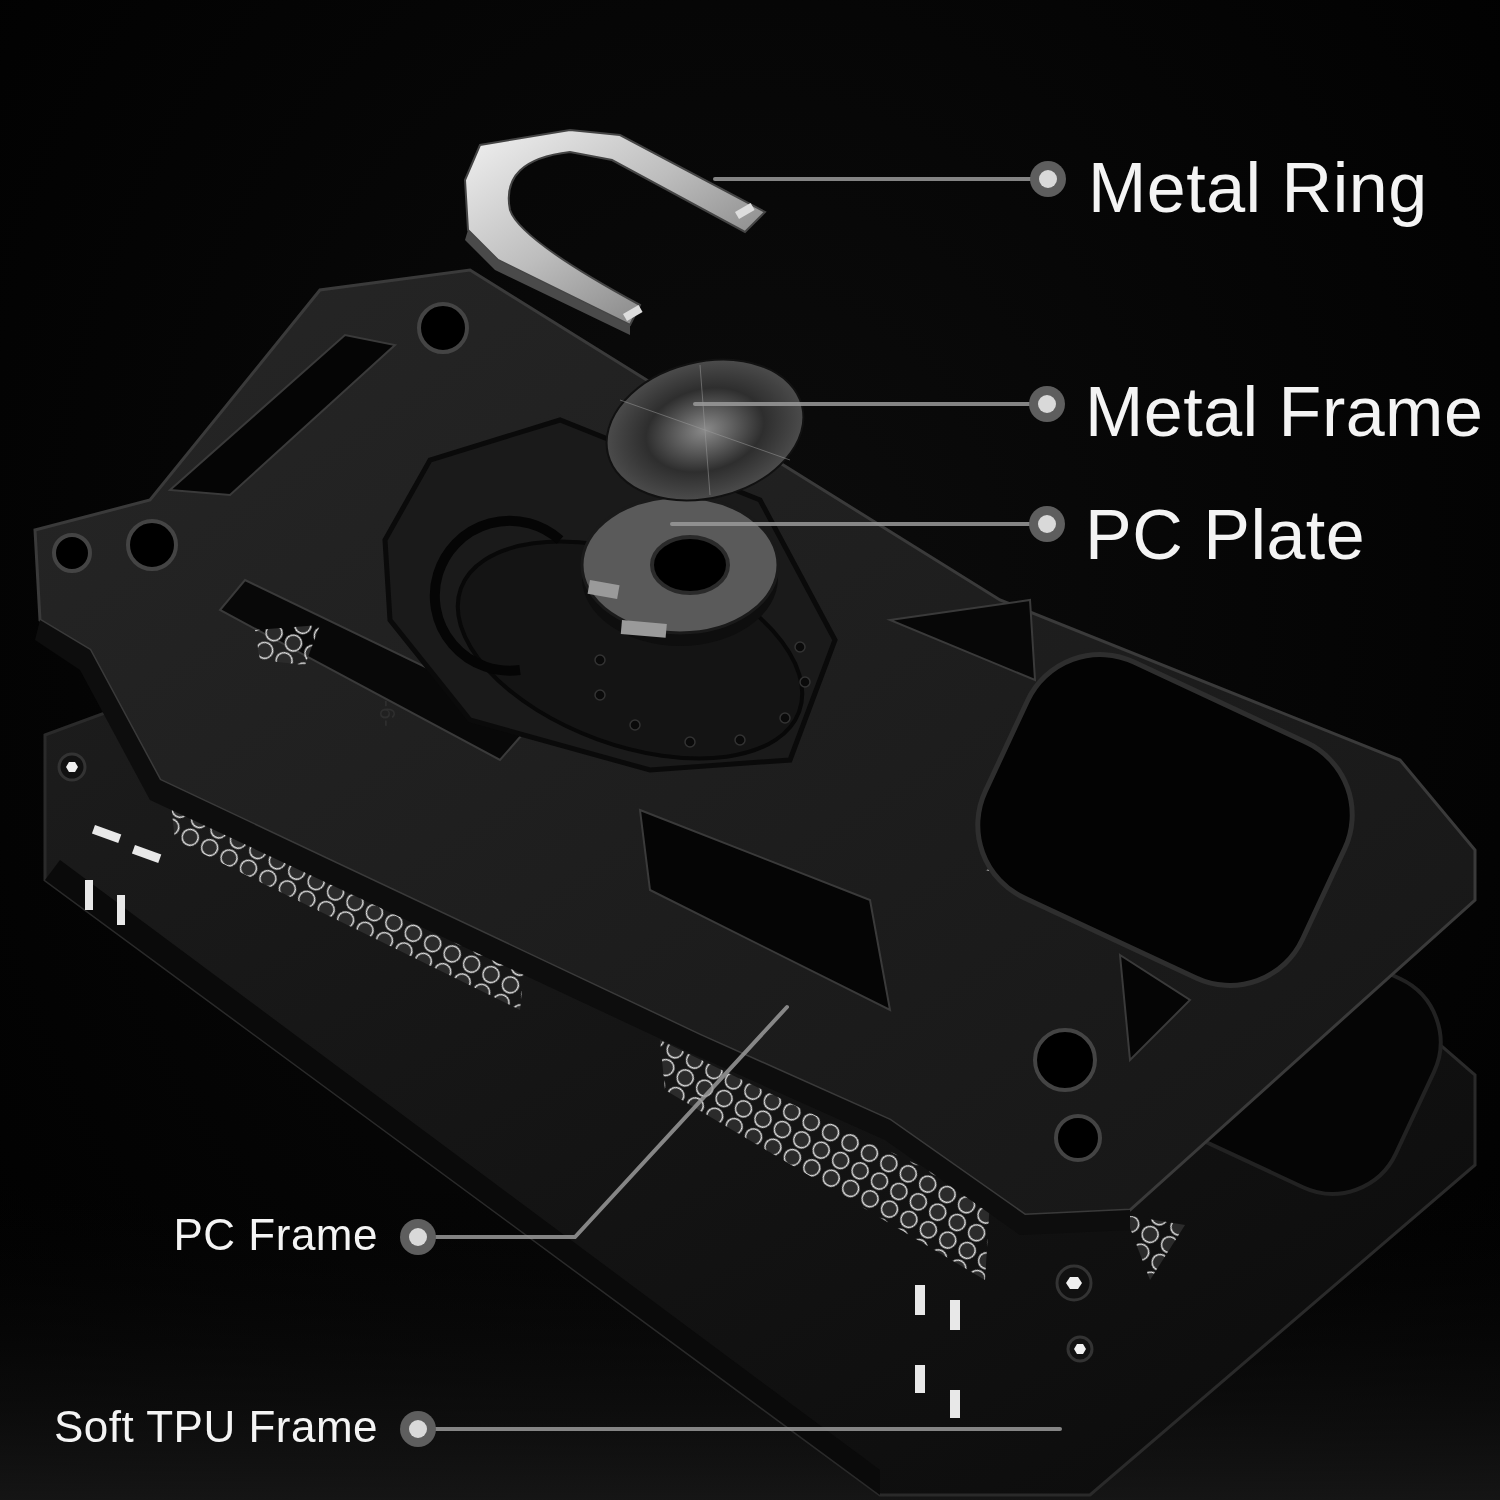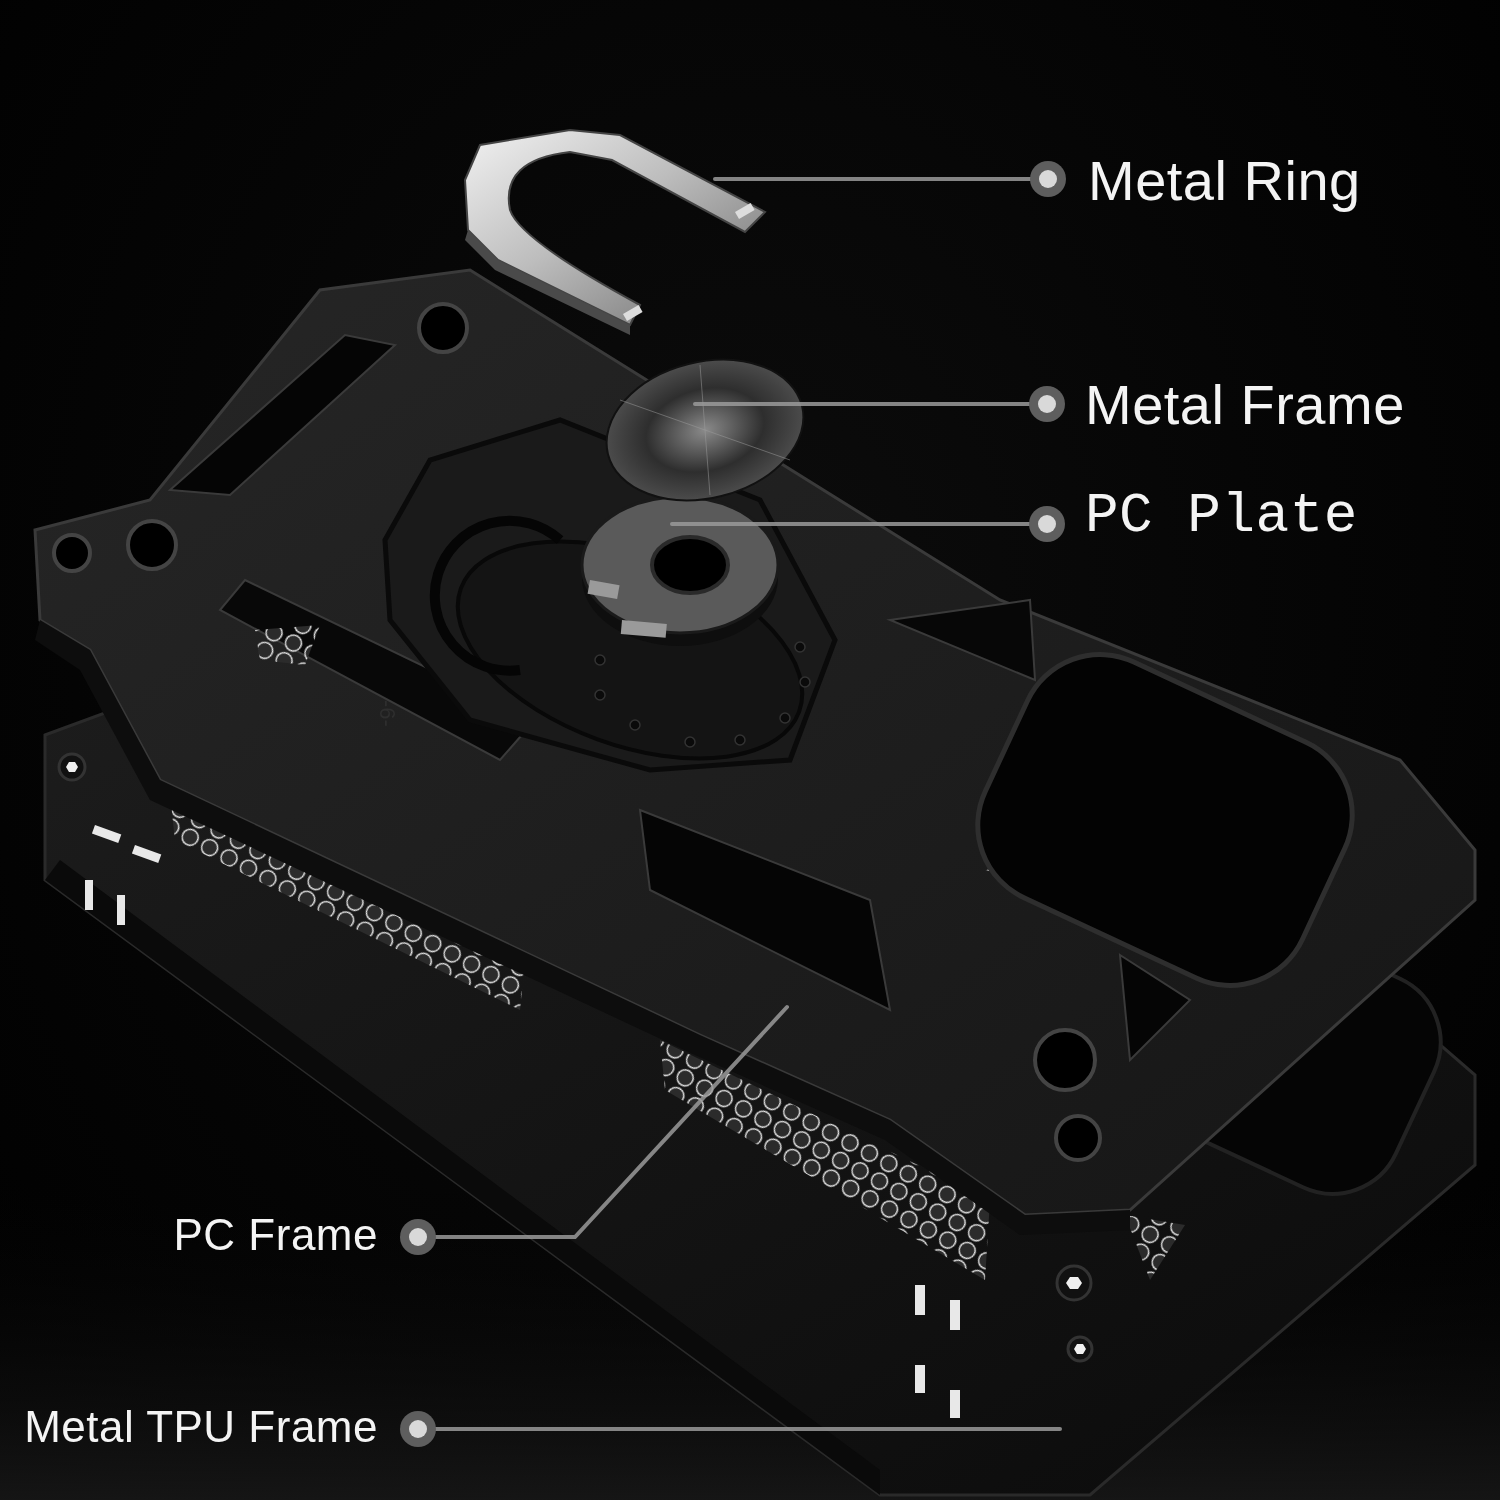--- a/index.html
+++ b/index.html
@@ -6,21 +6,21 @@
   #stage {
     position: relative; width: 1500px; height: 1500px; overflow: hidden;
     background: radial-gradient(ellipse at 50% 40%, #0c0c0c 0%, #050505 55%, #000 100%);
     font-family: "Liberation Sans", "DejaVu Sans", sans-serif;
   }
   #art { position: absolute; left: 0; top: 0; width: 1500px; height: 1500px; }
   .label {
     position: absolute; color: #f4f4f4; font-weight: 400; white-space: nowrap;
     letter-spacing: 0.5px; line-height: 1;
   }
-  .label.right-side { font-size: 56px; }
+  .label.right-side { font-size: 70px; }
   .label.left-side { font-size: 44px; text-align: right; }
   .dot {
     position: absolute; width: 36px; height: 36px; border-radius: 50%;
     background: #5e5e5e; transform: translate(-50%, -50%);
   }
   .dot::after {
     content: ""; position: absolute; left: 9px; top: 9px; width: 18px; height: 18px;
     border-radius: 50%; background: #d9d9d9;
   }
 </style>
@@ -164,16 +164,16 @@
   </svg>
 
   <div class="dot" style="left:1048px; top:179px;"></div>
   <div class="dot" style="left:1047px; top:404px;"></div>
   <div class="dot" style="left:1047px; top:524px;"></div>
   <div class="dot" style="left:418px; top:1237px;"></div>
   <div class="dot" style="left:418px; top:1429px;"></div>
 
   <div class="label right-side" style="left:1088px; top:153px;">Metal Ring</div>
   <div class="label right-side" style="left:1085px; top:377px;">Metal Frame</div>
-  <div class="label right-side" style="left:1085px; top:488px;font-family:Liberation Mono, monospace;">PC Plate</div>
+  <div class="label right-side" style="left:1085px; top:500px;">PC Plate</div>
   <div class="label left-side" style="right:1122px; top:1213px;">PC Frame</div>
-  <div class="label left-side" style="right:1122px; top:1405px;">Metal TPU Frame</div>
+  <div class="label left-side" style="right:1122px; top:1405px;">Soft TPU Frame</div>
 </div>
 
 </body></html>

